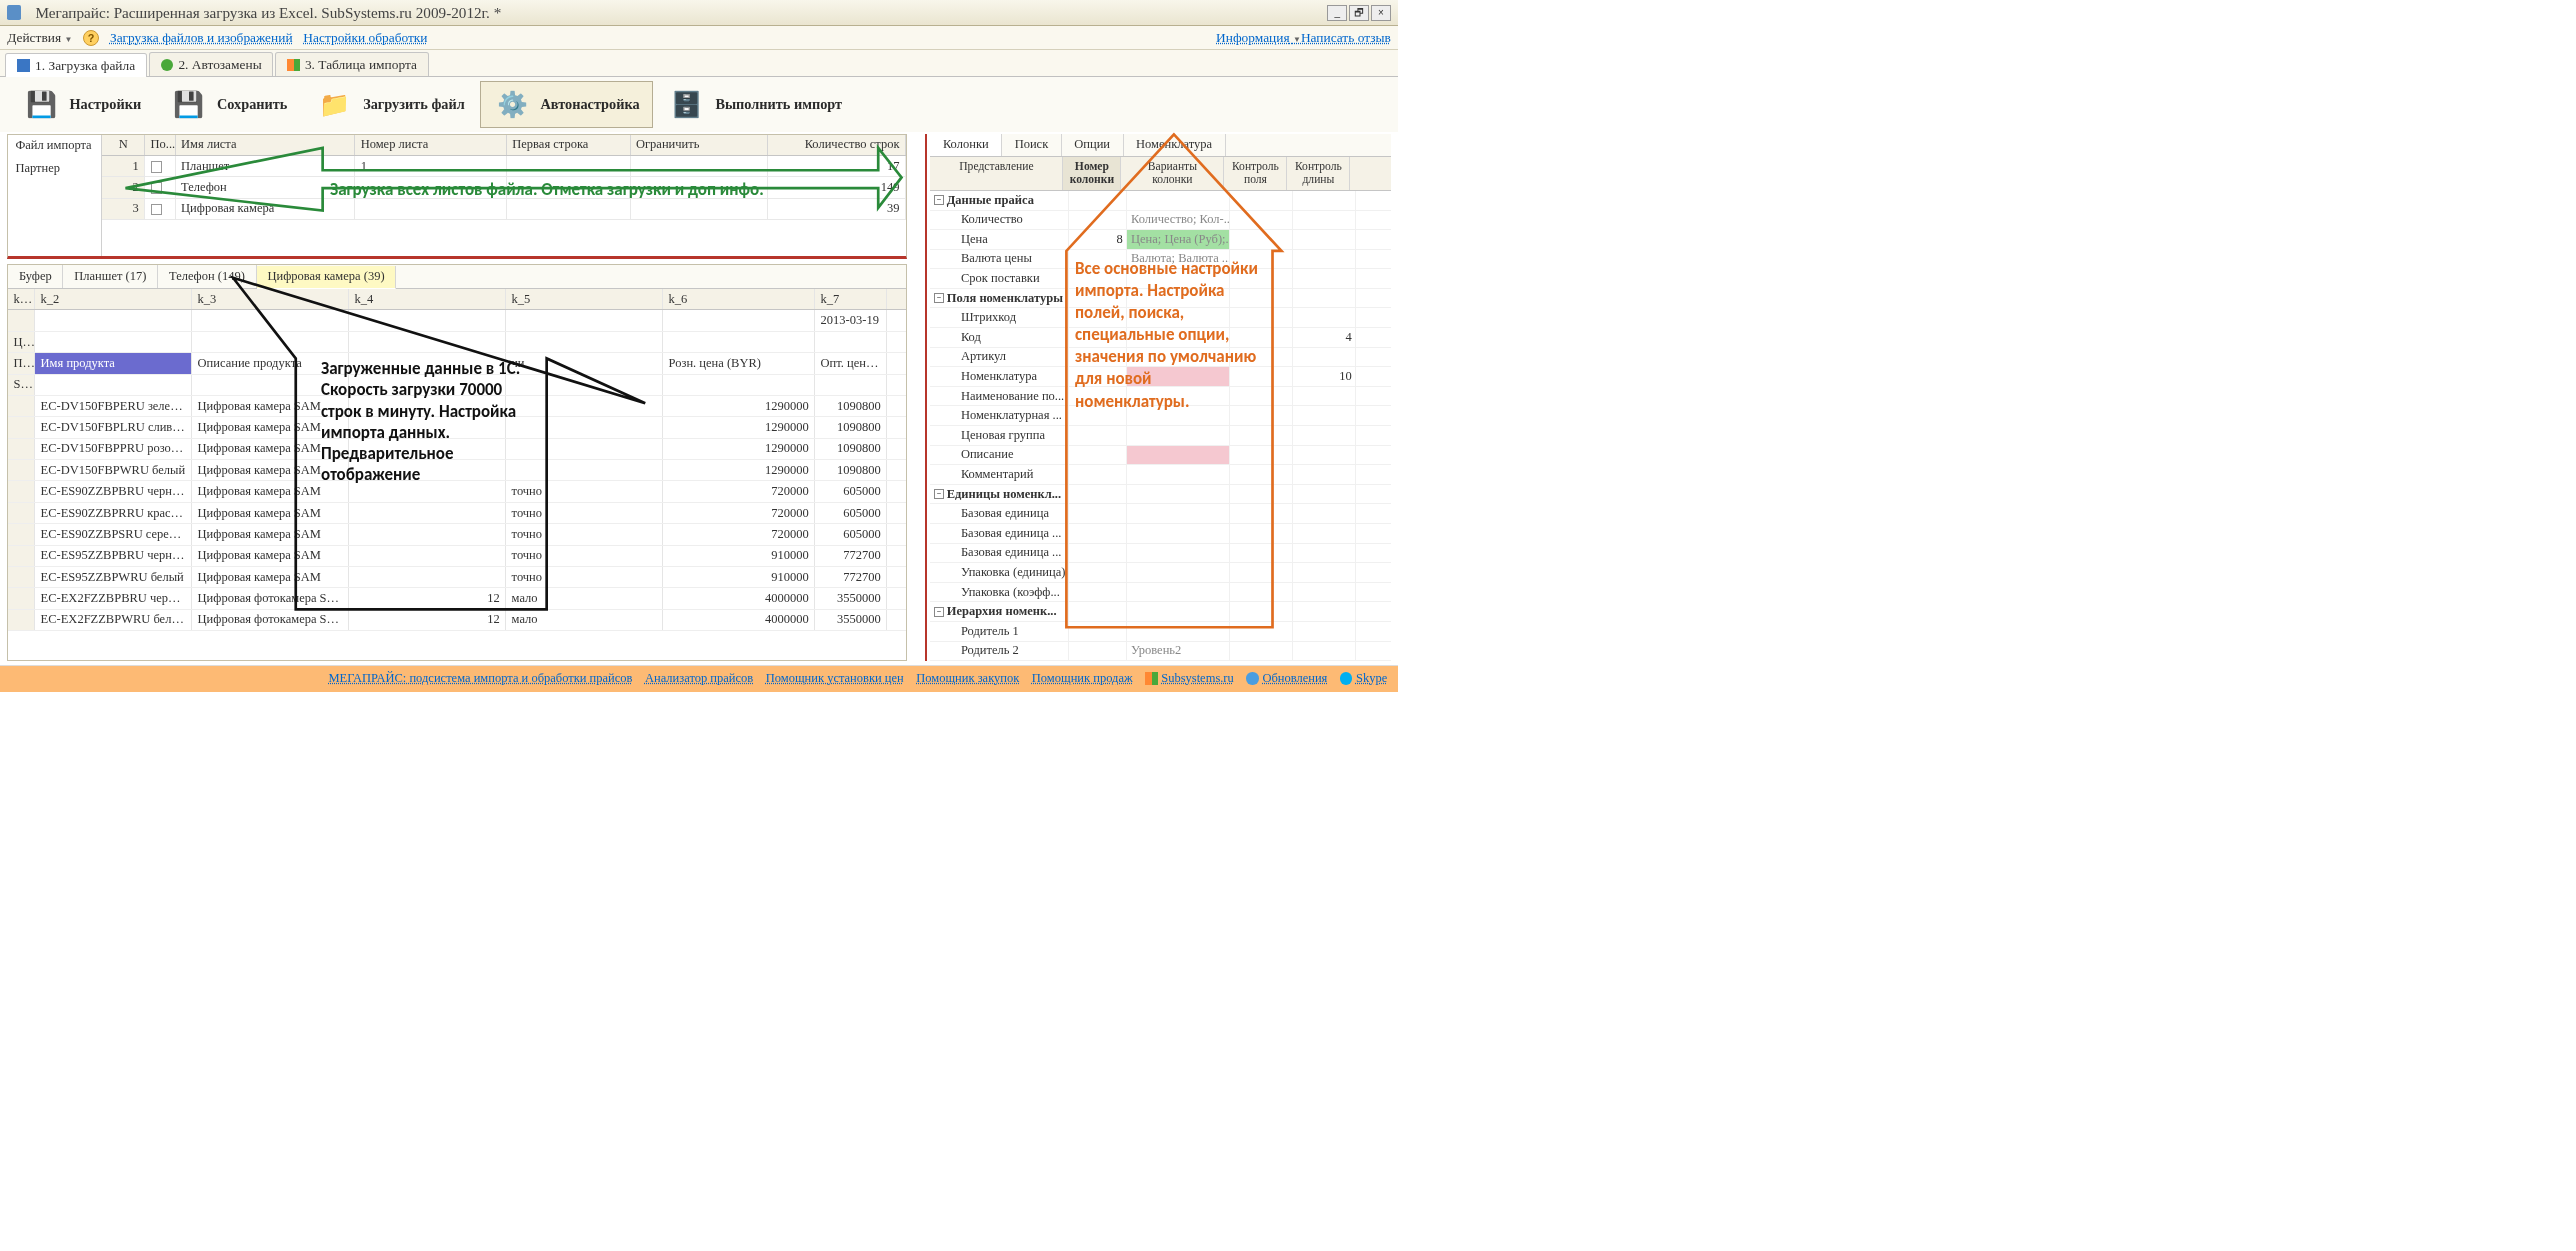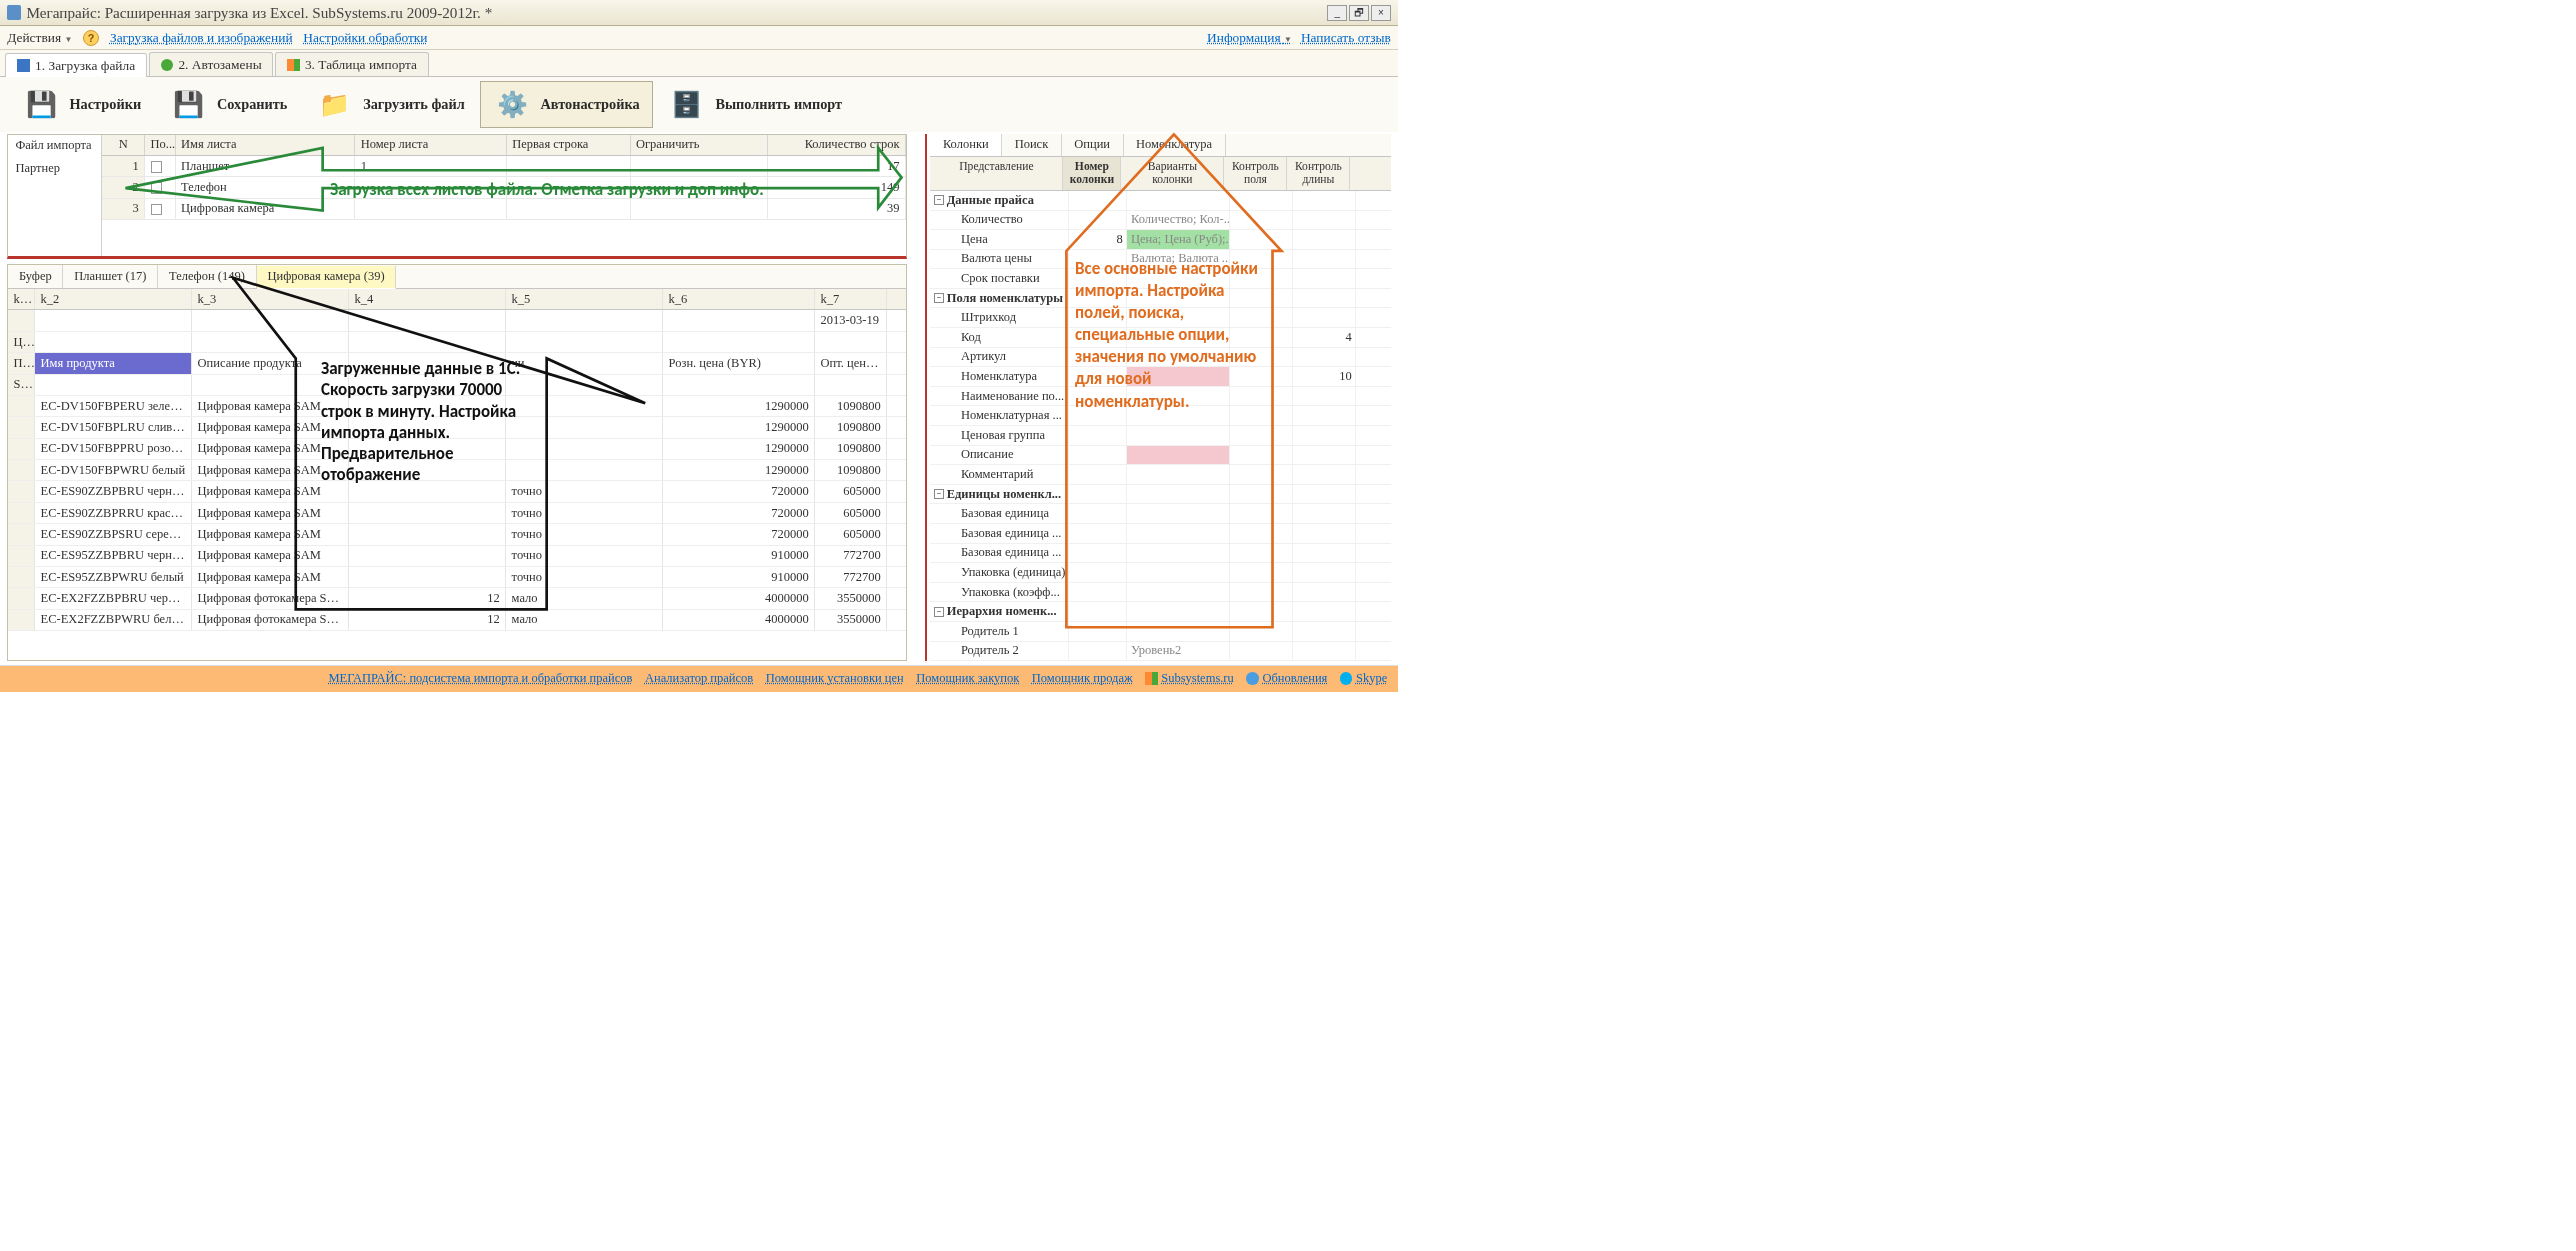--- a/index.html
+++ b/index.html
@@ -1,18 +1,18 @@
 <!DOCTYPE html>
 <html style="font-size:14.3px"><head>
 <meta charset="utf-8">
 <style>
 * { box-sizing: border-box; margin: 0; padding: 0; }
 body { font-family: Arial, sans-serif; font-size: 11.6px; background: #fff; color: #333; user-select: none; }
 .titlebar { background: linear-gradient(#f8f6eb, #eae5d0); border-bottom: 0.9px solid #b8b090; padding: 3.6px 7.2px; display: flex; align-items: center; justify-content: space-between; }
-.titlebar-left { display: flex; align-items: center; gap: 5px; }
+.titlebar-left { display: flex; align-items: center; gap: 14px; }
 .titlebar-icon { width:14.3px; height:14.3px; background:#5a8fc7; border-radius:1.8px; }
 .title-text { font-family: "Times New Roman", serif; font-size: 15.2px; color: #444; }
 .win-controls { display:flex; gap:1.8px; }
 .win-btn { width:20px; height:16px; border:0.9px solid #999; background:#eee; font-size:10px; text-align:center; line-height:14.3px; cursor:pointer; }
 .menubar { background:#faf8ef; border-bottom:0.9px solid #d5d0bb; padding:3.6px 7.2px; display:flex; align-items:center; justify-content:space-between; }
 .menubar-left { display:flex; align-items:center; gap:10.8px; }
 .menu-item { font-family:"Times New Roman",serif; font-size:13.4px; color:#0066cc; text-decoration:underline dotted; cursor:pointer; }
 .menu-item.actions { color:#333; text-decoration:none; }
 .dropdown-arrow { font-size:8px; color:#666; }
 .help-icon { width:16px; height:16px; border-radius:50%; background:#ffd060; border:0.9px solid #cc9933; text-align:center; line-height:14.3px; font-weight:bold; color:#805500; cursor:pointer; font-size:10.8px;}
@@ -96,21 +96,21 @@
   </div>
 </div>
 
 <div class="menubar">
   <div class="menubar-left">
     <span class="menu-item actions"><span>Действия</span> <span class="dropdown-arrow">▼</span></span>
     <span class="help-icon">?</span>
     <span class="menu-item">Загрузка файлов и изображений</span>
     <span class="menu-item">Настройки обработки</span>
   </div>
-  <div style="display:flex;gap:9px;">
+  <div style="display:flex;">
     <span class="menu-item"><span>Информация</span> <span class="dropdown-arrow">▼</span></span>
     <span class="menu-item">Написать отзыв</span>
   </div>
 </div>
 
 <div class="tabstrip">
   <div class="tab active">
         <span class="tab-icon t1"></span>
         <span>1. Загрузка файла</span>
       </div>

